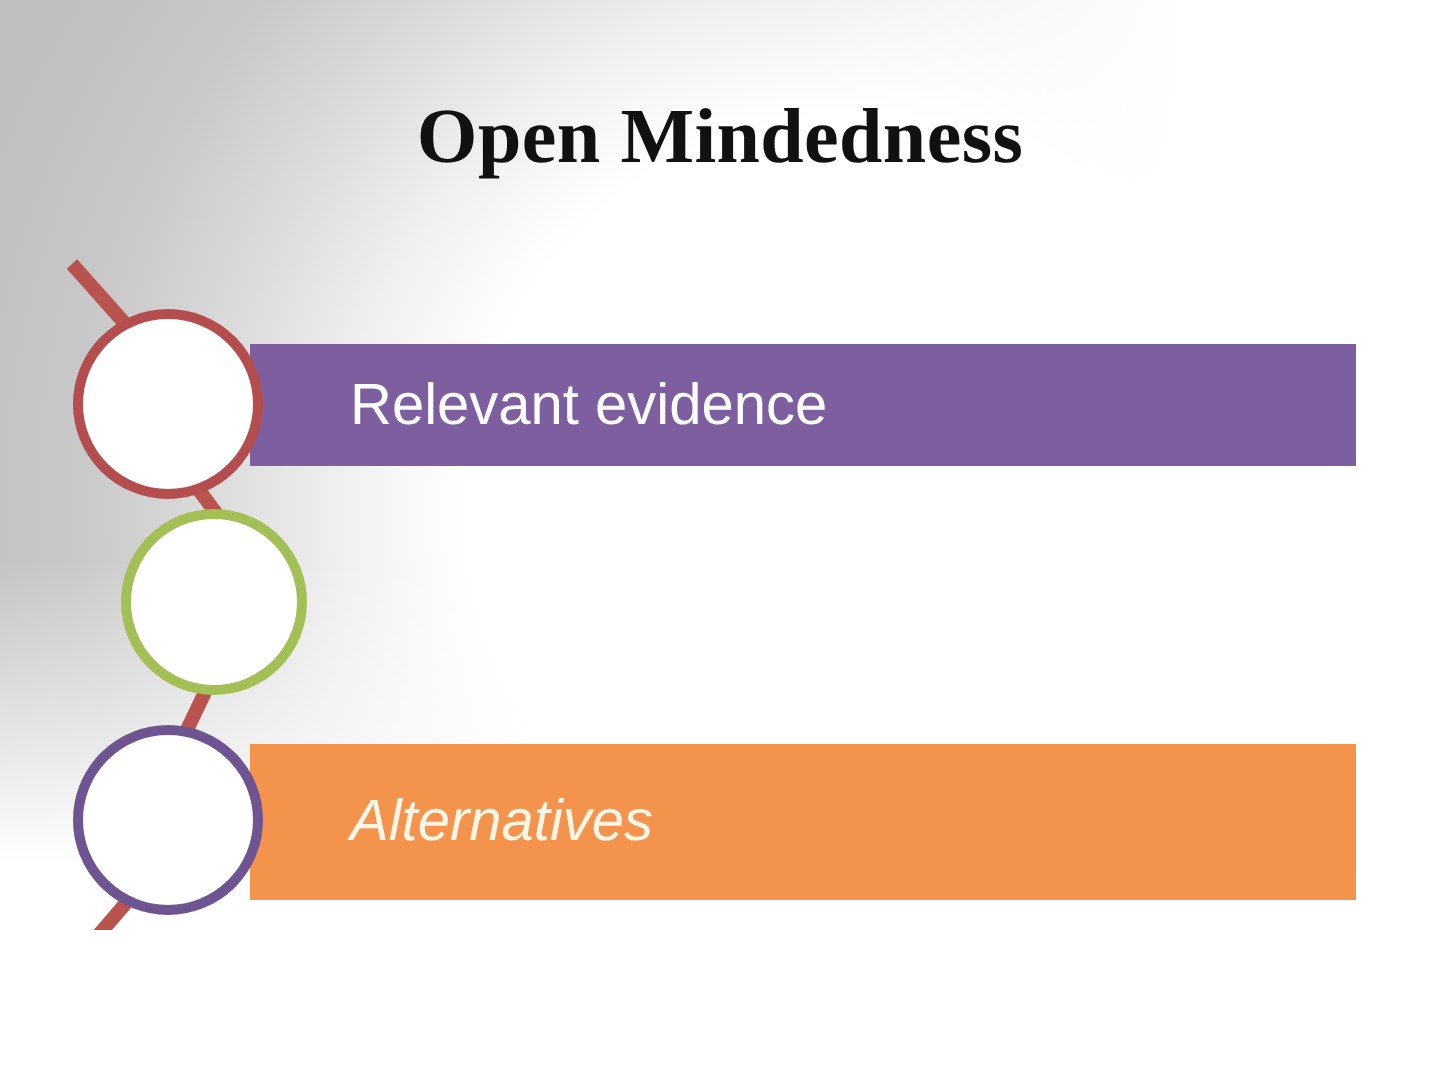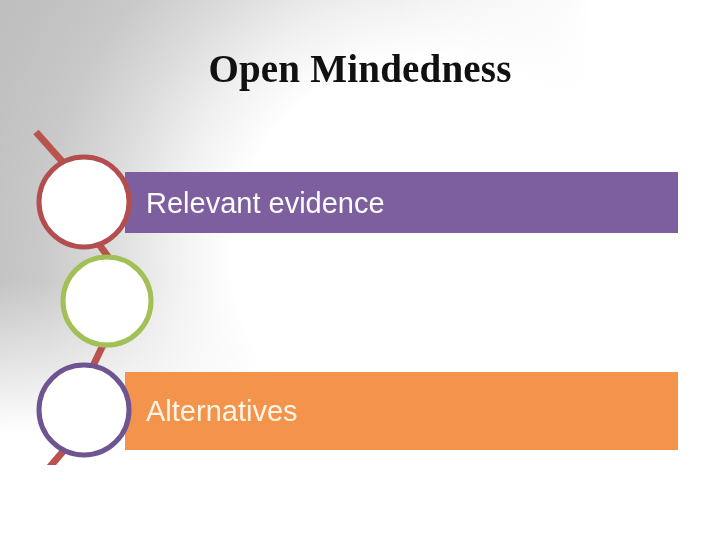--- a/index.html
+++ b/index.html
@@ -65,20 +65,21 @@
     position: absolute;
     display: flex;
     align-items: center;
     box-sizing: border-box;
   }
   .bar-label {
     font-family: "Liberation Sans", sans-serif;
     font-size: 29px;
     line-height: 34px;
     white-space: nowrap;
+    margin-left: 29px;
   }
 
   #bar-0 {
     left: 125px;
     top: 172px;
     width: 553px;
     height: 61px;
     background-color: #7d5fa0;
     padding-left: 21px;
   }
@@ -95,21 +96,21 @@
   #bar-1 .bar-label { color: #fdfdfd; }
 
   #bar-2 {
     left: 125px;
     top: 372px;
     width: 553px;
     height: 78px;
     background-color: #f4934b;
     padding-left: 21px;
   }
-  #bar-2 .bar-label { color: #fdf6e6; }
+  #bar-2 .bar-label { color: #fdf6e6; font-style: italic; }
 
   .svg-layer {
     position: absolute;
     left: 0; top: 0;
   }
 </style>
 </head>
 <body>
 
 <div id="slide">

